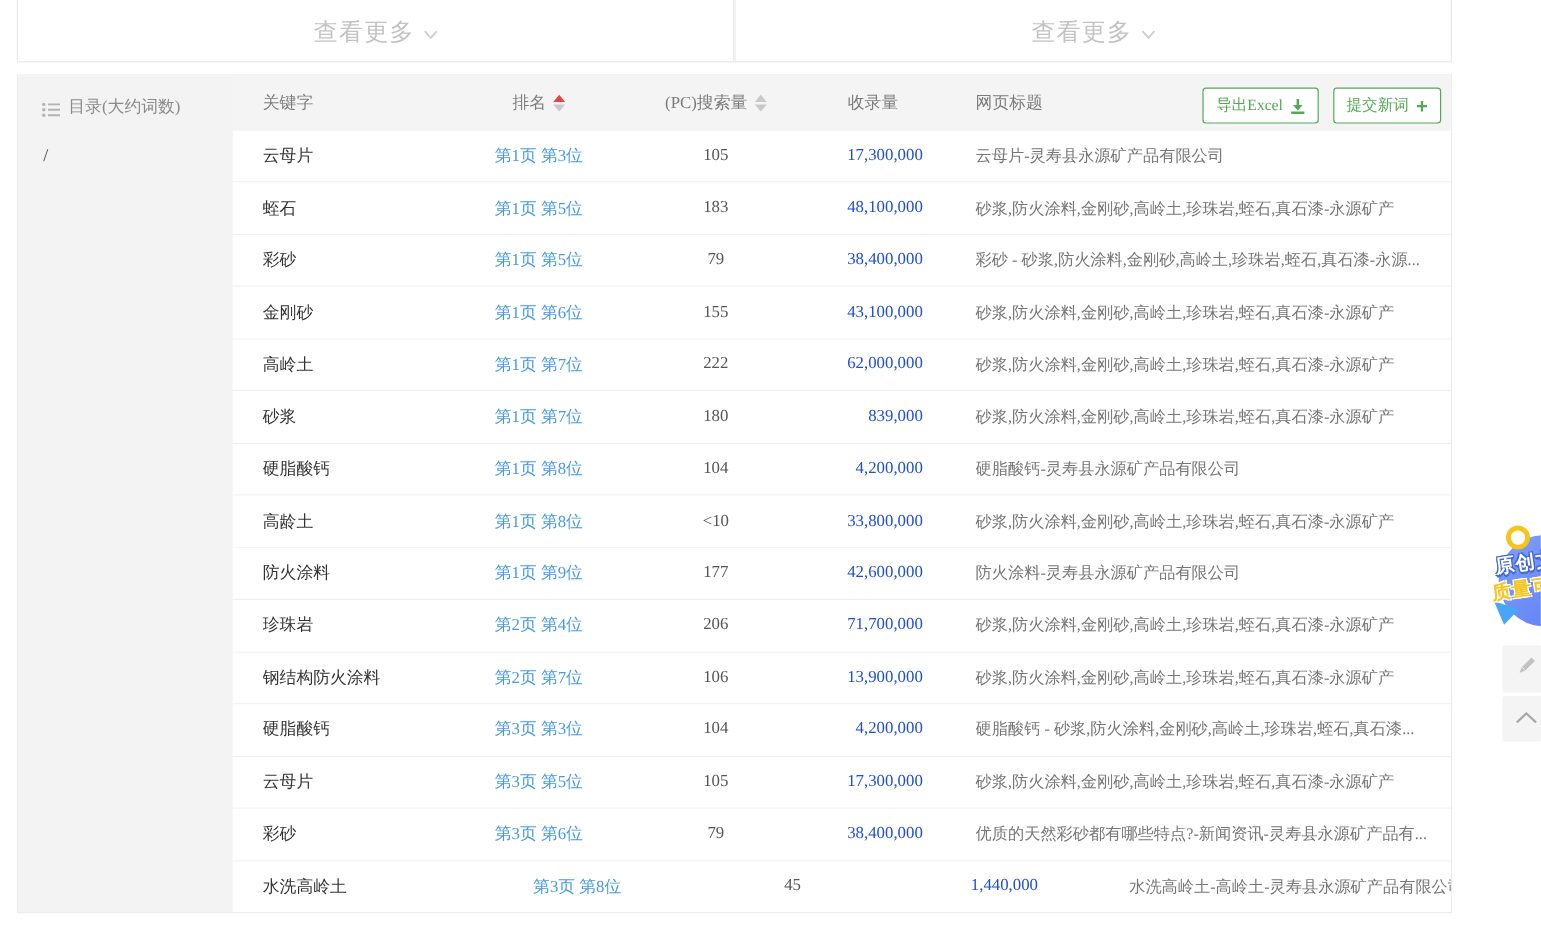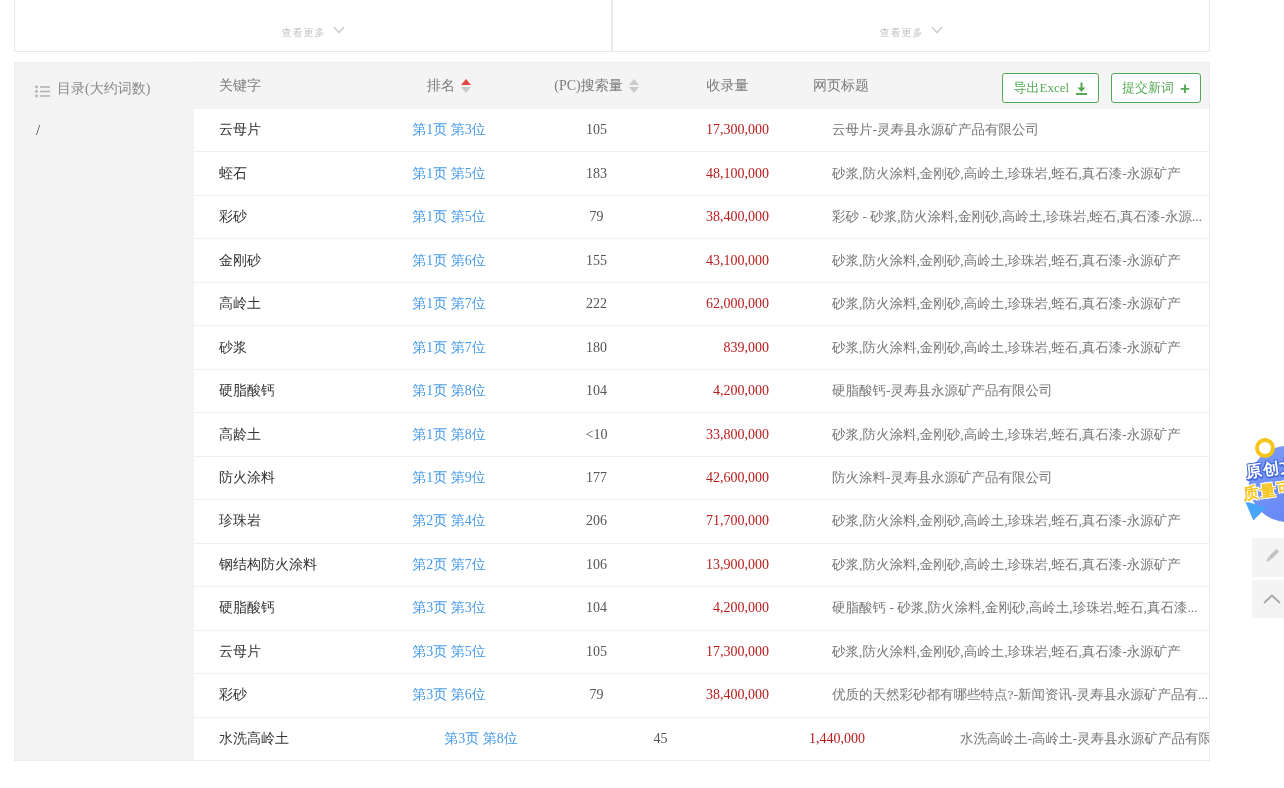--- a/index.html
+++ b/index.html
@@ -6,21 +6,21 @@
   body{
     width:1284px;height:788px;position:relative;overflow:hidden;
     background:#fff;
     font-family:"Liberation Serif","DejaVu Serif",serif;
     -webkit-font-smoothing:antialiased;
   }
   
   .top-row{position:absolute;left:14px;top:-10px;width:1196px;height:62px;display:flex;}
   .top-box{flex:1;display:flex;justify-content:center;align-items:flex-end;
     padding-bottom:11px;background:#fff;border:1px solid #e9e9e9;box-sizing:border-box;cursor:pointer;}
-  .top-box .more-label{font-size:10px;color:#c3c3c3;letter-spacing:1px;}
+  .top-box .more-label{font-size:20px;color:#c3c3c3;letter-spacing:1px;}
   .top-box .chev{margin-left:7px;margin-bottom:2px;}
   
   .panel{position:absolute;left:14px;top:62px;width:1196px;height:699px;
     border:1px solid #ececec;box-sizing:border-box;display:flex;background:#fff;}
   
   .sidebar{width:179px;background:#f3f3f3;box-sizing:border-box;flex:none;}
   .sidebar-header{padding:17px 0 0 20px;font-size:14px;color:#8a8a8a;display:flex;align-items:flex-end;}
   .sidebar-header .list-ico{margin-right:7px;display:inline-flex;}
   .sidebar-item{padding:0 0 0 21px;margin-top:24px;font-size:15px;color:#444;cursor:pointer;}
   
@@ -44,23 +44,23 @@
     cursor:pointer;font-family:inherit;}
   .gbtn .bico{margin-left:6px;display:inline-flex;}
   .gbtn .plus{margin-left:6px;font-size:17px;line-height:1;font-weight:bold;font-family:"Liberation Sans",sans-serif;}
   
   .tbody{flex:1;display:flex;flex-direction:column;}
   .tr{flex:1;display:flex;align-items:center;border-bottom:1px solid #f0f0f0;background:#fff;}
   .tr:last-child{border-bottom:none;gap:32px;}
   .td{font-size:14px;box-sizing:border-box;display:flex;align-items:center;white-space:nowrap;}
   .td.col-kw{color:#333;}
   .td.col-search{color:#555;}
-  .td.col-index{color:#b91c1c;justify-content:flex-end;padding-right:2px;}
+  .td.col-index{color:#1d4ed8;justify-content:flex-end;padding-right:2px;}
   .td.col-title{color:#767676;font-size:13.5px;overflow:hidden;}
-  .td.col-title span{overflow:hidden;text-overflow:clip;white-space:nowrap;display:block;margin-left:19px;}
+  .td.col-title span{overflow:hidden;text-overflow:clip;white-space:nowrap;display:block;}
   .rank-link{color:#4599e8;text-decoration:none;cursor:pointer;}
   
   .badge{position:absolute;left:1246px;top:436px;width:48px;height:100px;cursor:pointer;}
   .badge .circle{position:absolute;left:3px;top:10px;width:76px;height:76px;border-radius:50%;
     background:linear-gradient(135deg,#7f9efb,#5d7ef2);}
   .badge .tail{position:absolute;left:-4px;top:68px;width:0;height:0;
     border-left:14px solid transparent;border-right:8px solid transparent;
     border-top:16px solid #49a5f7;transform:rotate(18deg);}
   .badge .ring{position:absolute;left:9px;top:2px;width:12px;height:12px;border-radius:50%;
     background:#fff;border:4px solid #f5c51c;}

